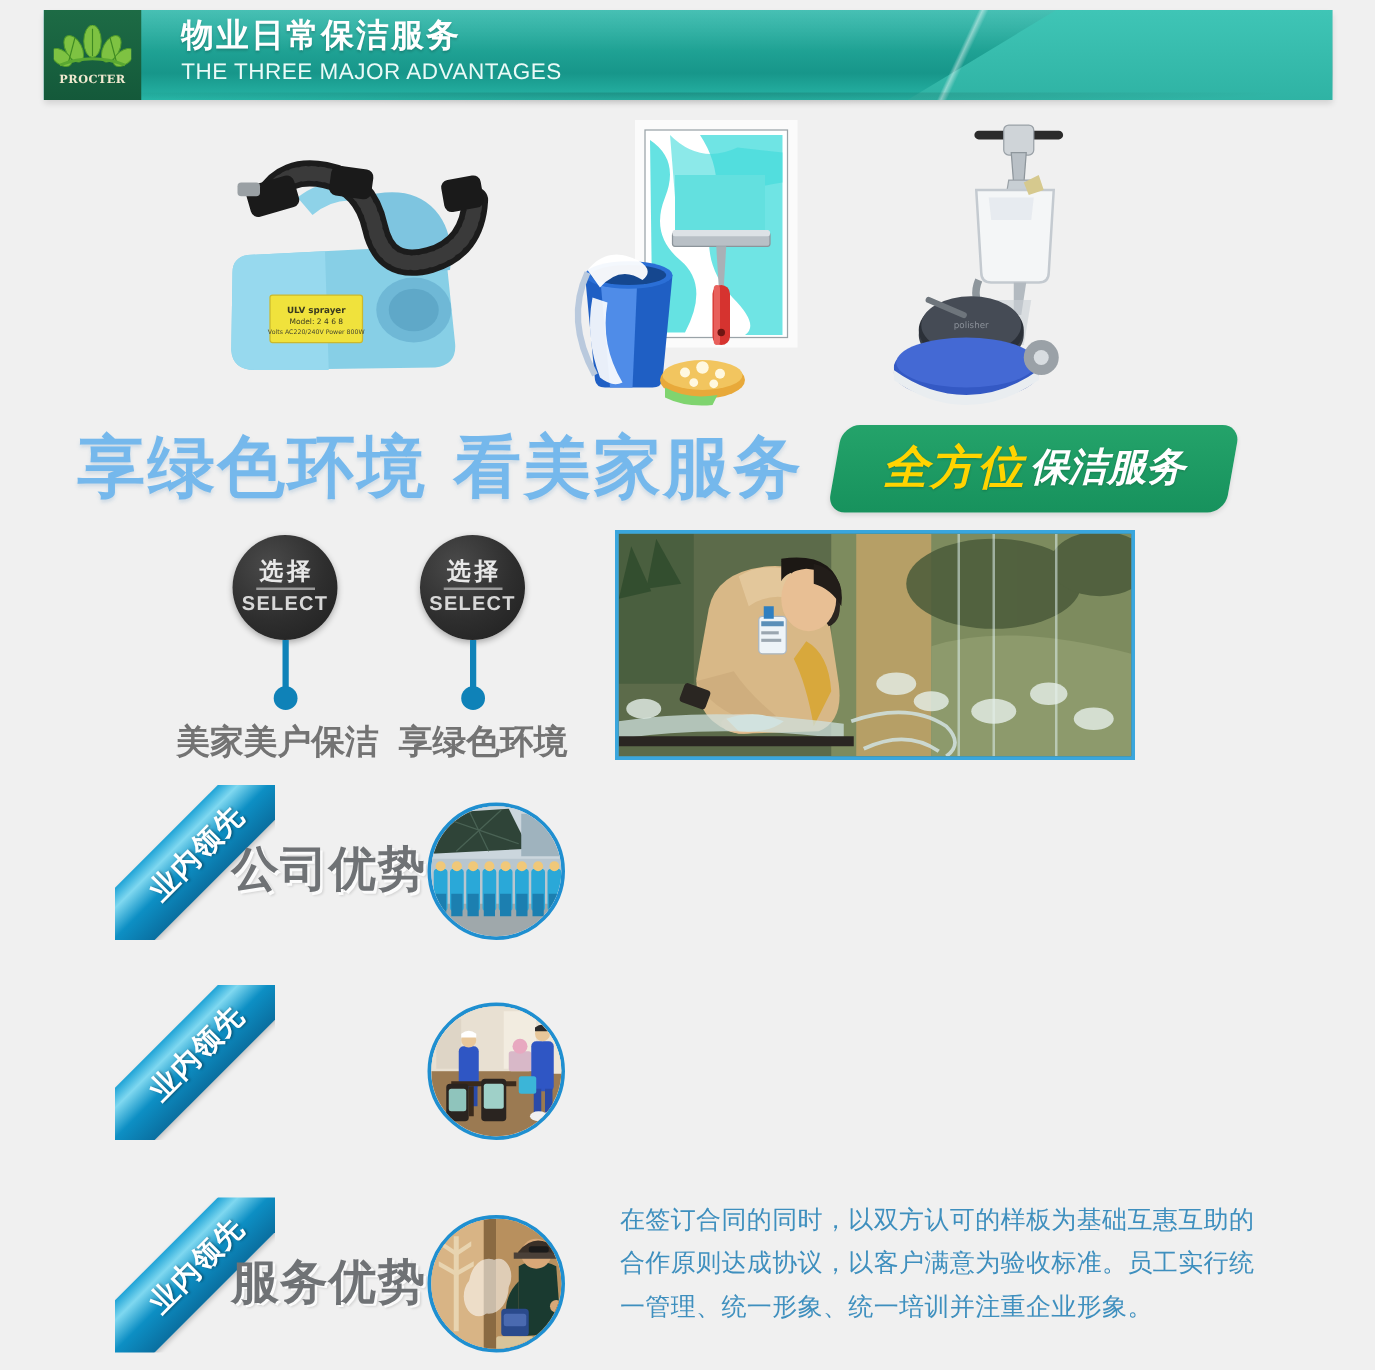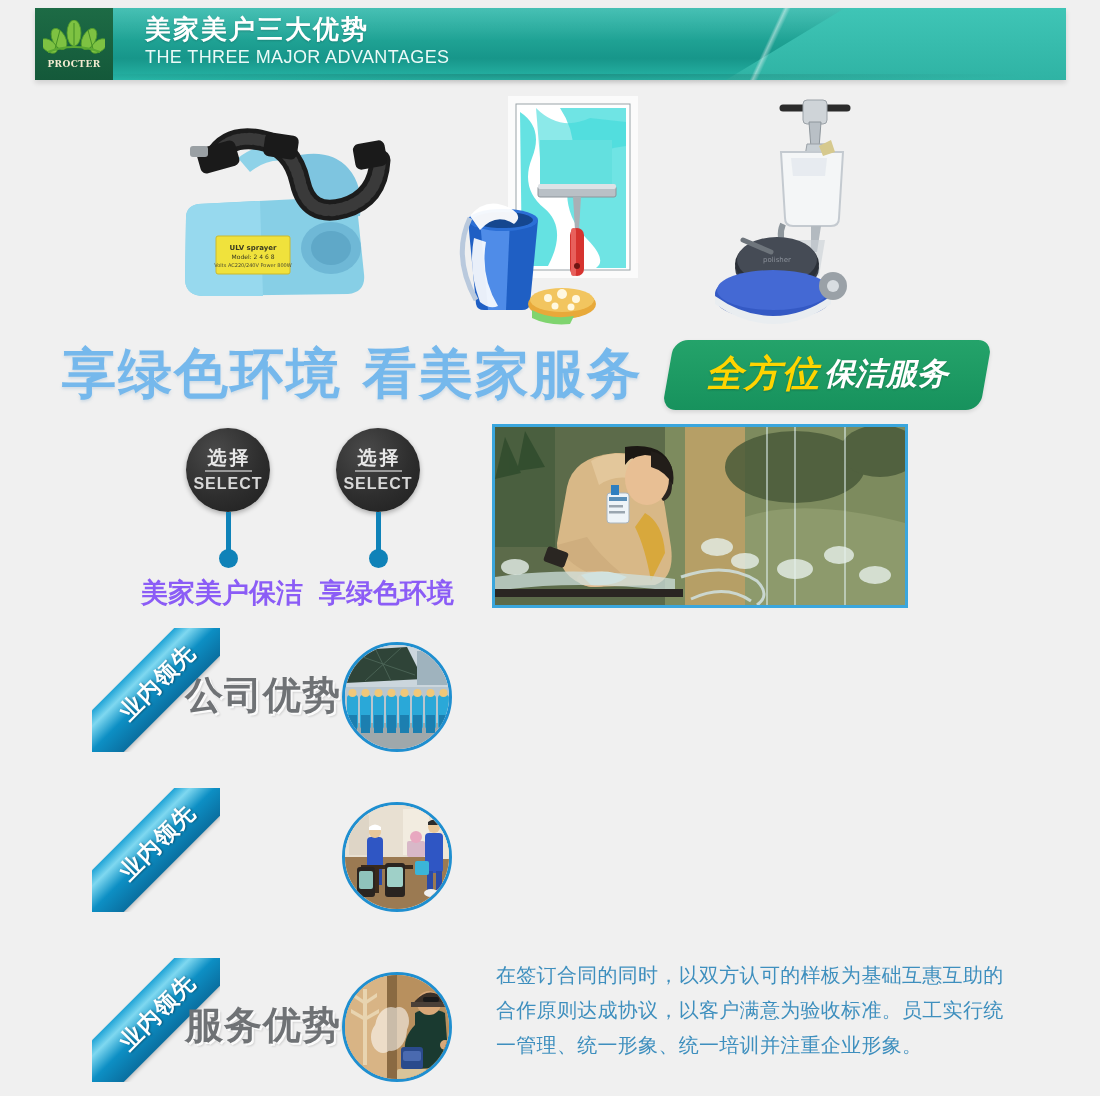--- a/index.html
+++ b/index.html
@@ -114,21 +114,21 @@
     font-family:Liberation Sans, sans-serif;
   }
   .pin-stem {
     width:5px; height:38px; background:#0f82b8; margin:0 auto;
   }
   .pin-dot {
     width:19px; height:19px; border-radius:50%; background:#0f82b8;
     margin:-1px auto 0;
   }
   .pin-label {
-    position:absolute; color:#8b5cf6; font-size:27px; font-weight:bold;
+    position:absolute; color:#737373; font-size:27px; font-weight:bold;
     letter-spacing:0px; white-space:nowrap;font-family:Liberation Mono, monospace;
   }
 
   
   .worker-photo {
     position:absolute; left:492px; top:424px; width:416px; height:184px;
     border:3px solid #3aa6dd; overflow:hidden; background:#6b7a52;
   }
 
   
@@ -188,21 +188,21 @@
           <path d="M31 3 L31 25"></path>
             <path d="M17 10 L12 29"></path>
             <path d="M45 10 L50 29"></path>
         </g>
         <path d="M5 32 Q31 22 57 32" stroke="#5aa832" stroke-width="2.2" fill="none"></path>
       </svg>
       <div class="logo-text">PROCTER</div>
     </div>
 
     <div class="banner-titles">
-      <div class="banner-cn">美家美户三大优势</div>
+      <div class="banner-cn">物业日常保洁服务</div>
       <div class="banner-en">THE THREE MAJOR ADVANTAGES</div>
     </div>
   </div>
 </div>
 <div class="banner-shadow"></div>
 
 <div class="products">
 
   <svg class="sprayer" viewBox="0 0 230 215">
     <path d="M18 120 Q18 108 30 106 L150 100 Q182 98 190 118 L196 176 Q198 194 180 196 L36 198 Q18 198 17 182 Z" fill="#87cfe6"></path>

